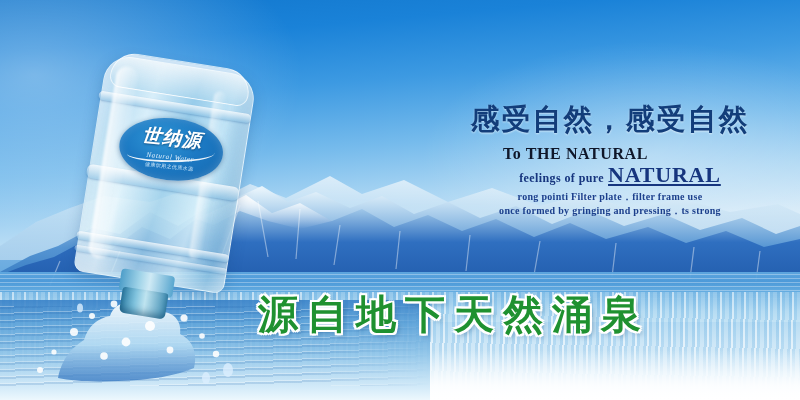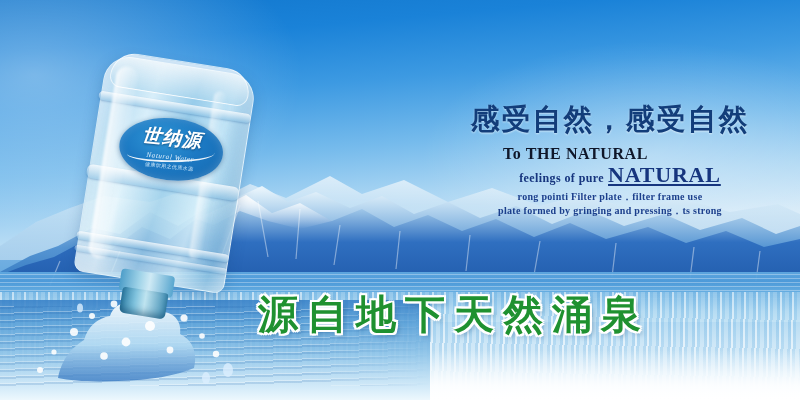--- a/index.html
+++ b/index.html
@@ -398,18 +398,18 @@
     <div class="headline-cn">感受自然，感受自然</div>
 
     <div class="sub1">To THE NATURAL</div>
 
     <div class="sub2">
       <span class="small">feelings of pure</span>
       <span class="big">NATURAL</span>
     </div>
 
     <div class="fine">rong pointi Filter plate．filter frame use</div>
-    <div class="fine">plate formed by gringing and pressing．ts strong</div>
+    <div class="fine">once formed by gringing and pressing．ts strong</div>
   </div>
 
   <div id="slogan">源自地下天然涌泉</div>
 
 </div>
 
 </body></html>

